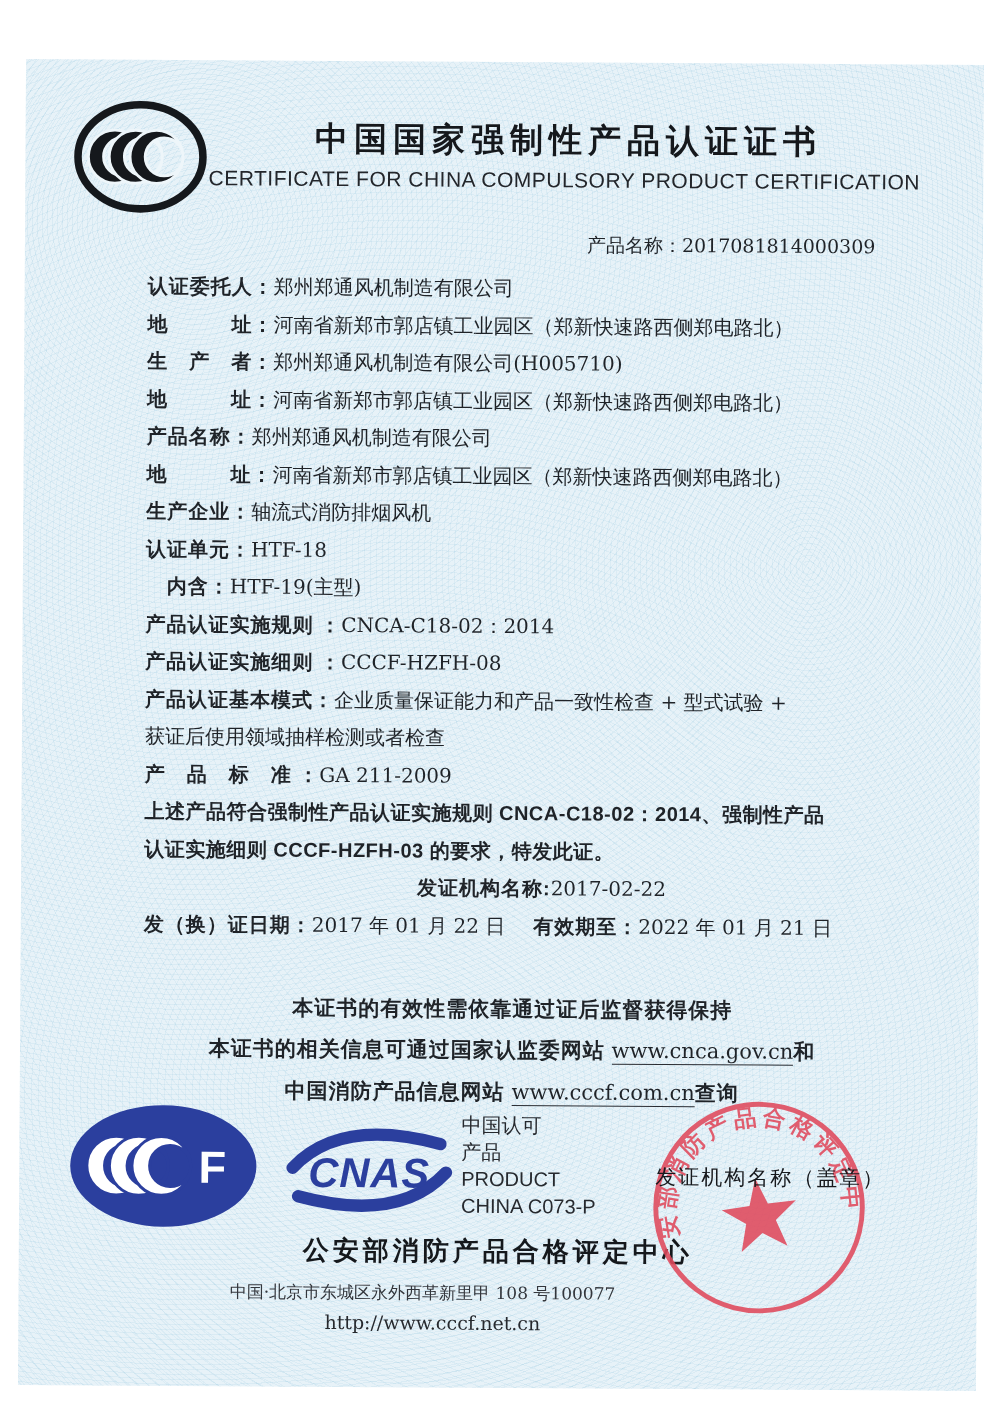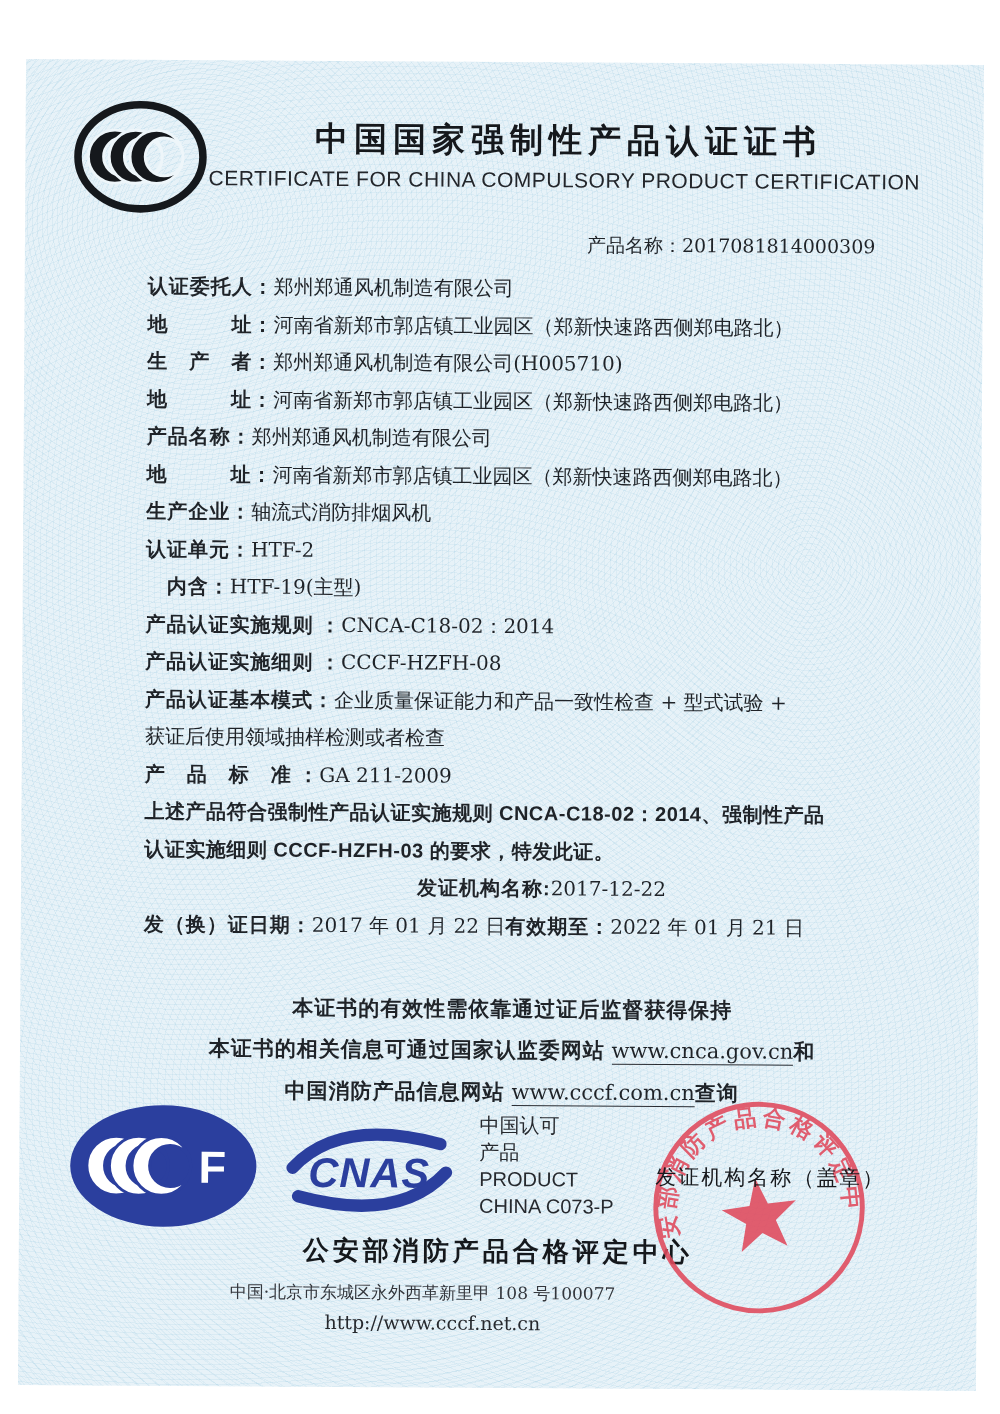--- a/index.html
+++ b/index.html
@@ -18,28 +18,28 @@
   .subtitle{position:absolute;top:106px;left:0;right:0;text-align:center;padding-left:120px;
             font-size:21px;font-weight:400;letter-spacing:0.5px;color:#23262b;}
   .certno{position:absolute;top:170px;left:562px;font-size:19px;}
   .serif{font-family:"DejaVu Serif","Liberation Serif",serif;}
   .body{position:absolute;top:208px;left:123px;right:100px;}
   .row{line-height:37.5px;font-size:20px;white-space:nowrap;}
   .lbl{font-weight:700;letter-spacing:1px;}
   .val{font-family:"DejaVu Serif","Liberation Serif",serif;font-weight:400;}
   .para{line-height:37.5px;font-size:20px;font-weight:700;letter-spacing:0.5px;}
   .center-row{text-align:center;padding-left:60px;}
-  .gap-left{text-align:center;}
+  .gap-left{margin-left:28px;text-align:center;}
   .notices{position:absolute;top:926px;left:0;right:0;text-align:center;padding-left:26px;
            font-size:21px;font-weight:700;line-height:41px;letter-spacing:1px;}
   .url{font-family:"DejaVu Serif","Liberation Serif",serif;font-weight:400;
        border-bottom:1.5px solid #2a2d33;padding-bottom:1px;letter-spacing:0;}
   .cccf-logo{position:absolute;left:46px;top:1042px;width:196px;height:128px;}
   .cnas-logo{position:absolute;left:260px;top:1050px;width:180px;height:118px;}
-  .acc-text{position:absolute;left:460px;top:1050px;line-height:27px;font-size:20px;color:#26292e;}
+  .acc-text{position:absolute;left:442px;top:1050px;line-height:27px;font-size:20px;color:#26292e;}
   .acc-text .cn{font-family:"DejaVu Serif","Liberation Serif",serif;}
   .stamp{position:absolute;left:622px;top:1026px;width:236px;height:236px;z-index:3;}
   .stamp-overlay{position:absolute;left:636px;top:1100px;z-index:4;font-size:21px;letter-spacing:2px;
                  font-family:"DejaVu Serif","Liberation Serif",serif;color:#17191d;white-space:nowrap;}
   .footer-org{position:absolute;top:1172px;left:0;right:0;text-align:center;
               font-size:26px;font-weight:700;letter-spacing:4px;color:#15181c;}
   .footer-addr{position:absolute;top:1220px;left:0;right:0;text-align:center;padding-right:150px;
                font-size:17px;color:#33363c;}
   .footer-addr .post{}
   .footer-url{position:absolute;top:1250px;left:0;right:0;text-align:center;padding-right:130px;
@@ -66,30 +66,30 @@
     </div>
 
     <div class="body">
       <div class="row"><span class="lbl">认证委托人：</span><span class="val">郑州郑通风机制造有限公司</span></div>
       <div class="row"><span class="lbl">地　　　址：</span><span class="val">河南省新郑市郭店镇工业园区（郑新快速路西侧郑电路北）</span></div>
       <div class="row"><span class="lbl">生　产　者：</span><span class="val">郑州郑通风机制造有限公司(H005710)</span></div>
       <div class="row"><span class="lbl">地　　　址：</span><span class="val">河南省新郑市郭店镇工业园区（郑新快速路西侧郑电路北）</span></div>
       <div class="row"><span class="lbl">产品名称：</span><span class="val">郑州郑通风机制造有限公司</span></div>
       <div class="row"><span class="lbl">地　　　址：</span><span class="val">河南省新郑市郭店镇工业园区（郑新快速路西侧郑电路北）</span></div>
       <div class="row"><span class="lbl">生产企业：</span><span class="val">轴流式消防排烟风机</span></div>
-      <div class="row"><span class="lbl">认证单元：</span><span class="val">HTF-2</span></div>
+      <div class="row"><span class="lbl">认证单元：</span><span class="val">HTF-18</span></div>
       <div class="row"><span class="lbl">　内含：</span><span class="val">HTF-19(主型)</span></div>
       <div class="row"><span class="lbl">产品认证实施规则 ：</span><span class="val">CNCA-C18-02：2014</span></div>
       <div class="row"><span class="lbl">产品认证实施细则 ：</span><span class="val">CCCF-HZFH-08</span></div>
       <div class="row"><span class="lbl">产品认证基本模式：</span><span class="val">企业质量保证能力和产品一致性检查 + 型式试验 +</span></div>
       <div class="row"><span class="val">获证后使用领域抽样检测或者检查</span></div>
       <div class="row"><span class="lbl">产　品　标　准 ：</span><span class="val">GA 211-2009</span></div>
       <div class="para">上述产品符合强制性产品认证实施规则 CNCA-C18-02：2014、强制性产品</div>
       <div class="para">认证实施细则 CCCF-HZFH-03 的要求，特发此证。</div>
-      <div class="row center-row"><span class="lbl">发证机构名称:</span><span class="val">2017-12-22</span></div>
+      <div class="row center-row"><span class="lbl">发证机构名称:</span><span class="val">2017-02-22</span></div>
       <div class="row"><span class="lbl">发（换）证日期：</span><span class="val">2017 年 01 月 22 日</span><span class="lbl gap-left">有效期至：</span><span class="val">2022 年 01 月 21 日</span></div>
     </div>
 
     <div class="notices">
       <div>本证书的有效性需依靠通过证后监督获得保持</div>
       <div><span>本证书的相关信息可通过国家认监委网站 </span><span class="url">www.cnca.gov.cn</span><span>和</span></div>
       <div><span>中国消防产品信息网站 </span><span class="url">www.cccf.com.cn</span><span>查询</span></div>
     </div>
 
     <svg class="cccf-logo" viewBox="0 0 200 130">

